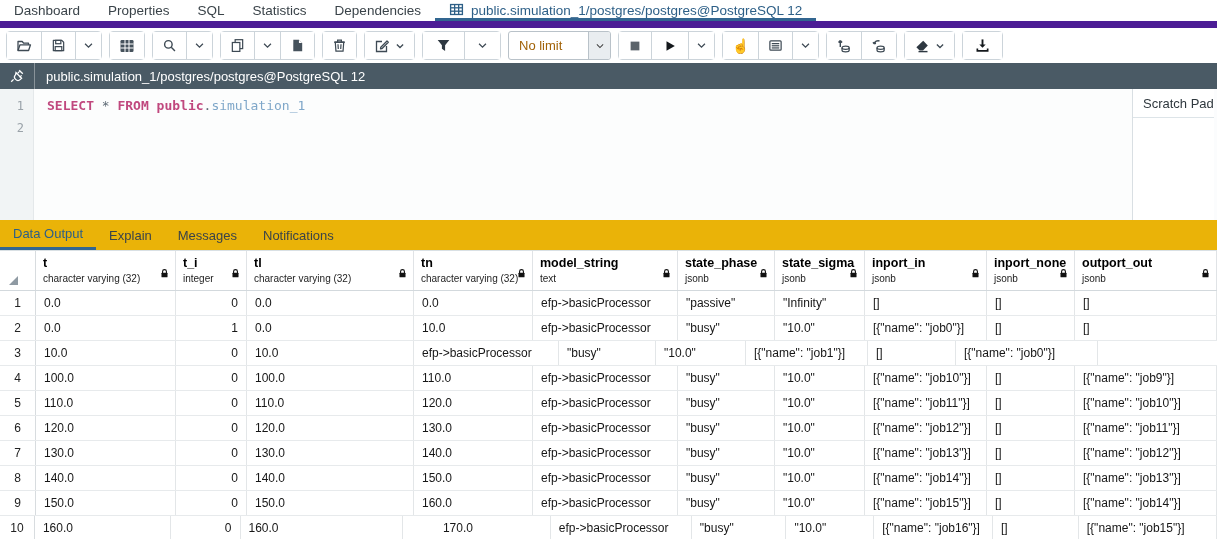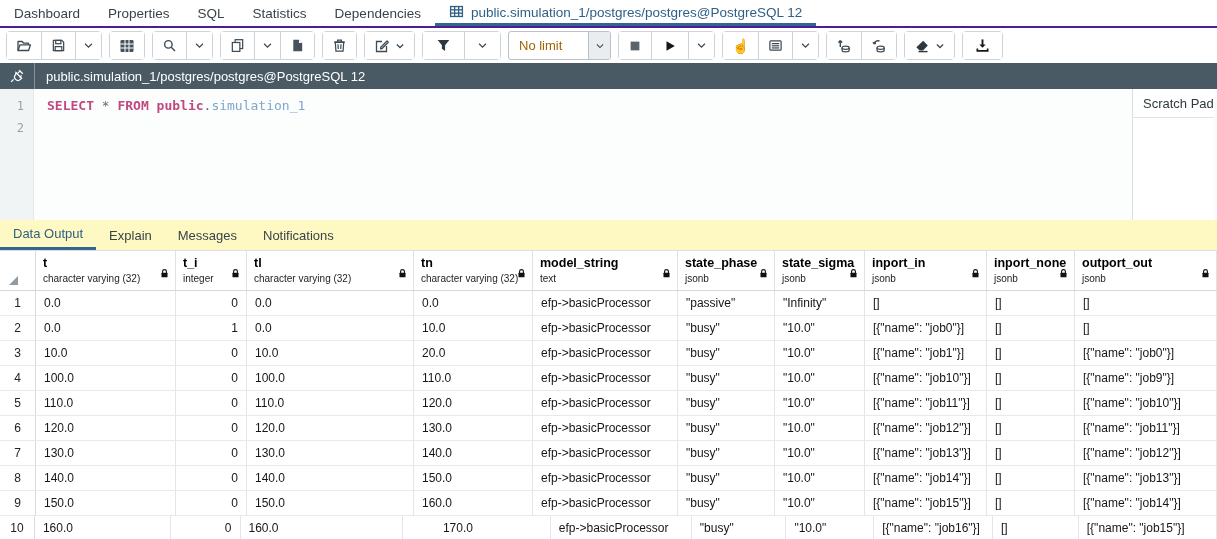--- a/index.html
+++ b/index.html
@@ -1,21 +1,21 @@
 <!DOCTYPE html>
 <html><head>
 <meta charset="utf-8">
 <style>
   * { box-sizing: border-box; margin: 0; padding: 0; }
   html,body { width:1217px; height:539px; overflow:hidden; background:#fff;
               font-family:"Liberation Sans", sans-serif; }
   svg { display:block; }
 
   
-  .tabbar { display:flex; align-items:stretch; height:28px; border-bottom:2px solid #4c1d95; background:#fff; }
+  .tabbar { display:flex; align-items:stretch; height:28px; border-bottom:7px solid #4c1d95; background:#fff; }
   .tabs-inactive { display:flex; }
   .tab { display:flex; align-items:center; padding:0 14px; font-size:13.5px; color:#3a4349; cursor:default; }
   .tab.active { color:#2d5f87; gap:7px; border-bottom:3px solid #326690; padding-bottom:0; }
   .tab.active .tab-label { margin-top:2px; }
 
   
   .toolbar { display:flex; align-items:center; height:35px; padding:0 6px; background:#fff; }
   .tb-group { display:flex; align-items:stretch; height:29px; border:1px solid #ccd4da; border-radius:4px; background:#fff; margin-right:7px; }
   .tb-btn { display:flex; align-items:center; justify-content:center; padding:0 9px; border-left:1px solid #ccd4da; background:#fff; gap:5px; }
   .tb-btn:first-child { border-left:none; }
@@ -42,21 +42,21 @@
   .editor { flex:1; display:flex; background:#f7f9fa; }
   .gutter { width:34px; background:#f1f4f5; border-right:1px solid #e4e8ea; padding-top:6px;
             font-family:"DejaVu Sans Mono", monospace; font-size:12px; color:#9aa2a9; text-align:right; }
   .gutter div { line-height:22px; padding-right:9px; }
   .code { flex:1; padding:6px 0 0 13px; font-family:"DejaVu Sans Mono", monospace; font-size:13px; line-height:22px; background:#fcfdfd; }
   .kw { color:#c0487e; font-weight:bold; }
   .op { color:#5f6b76; }
   .ident { color:#7fa7c9; }
 
   
-  .outtabs { display:flex; height:31px; border-bottom:1px solid #d9e0e4; background:#fef9c3; }
+  .outtabs { display:flex; height:31px; border-bottom:1px solid #d9e0e4; background:#eab308; }
 
   
   .grid { width:1217px; }
   .grid-header { display:flex; height:40px; background:#fff; border-bottom:1px solid #d3d9dd; }
   .hdr-corner { position:relative; width:36px; border-right:1px solid #d8dcdf; }
   .hdr-corner .tri { position:absolute; left:9px; bottom:5px; width:0; height:0;
                      border-bottom:9px solid #8f9aa3; border-left:9px solid transparent; }
   .hdr-cell { position:relative; border-right:1px solid #e0e3e6; padding:4px 18px 0 7px; overflow:hidden; }
   .hdr-name { font-size:12.5px; font-weight:bold; color:#000; line-height:16px; white-space:nowrap; }
   .hdr-type { font-size:10px; color:#1d1d1d; line-height:15px; white-space:nowrap; }
@@ -457,21 +457,20 @@
         <div class="cell" style="width: 90px;">"10.0"</div>
         <div class="cell" style="width: 122px;">[{"name": "job0"}]</div>
         <div class="cell" style="width: 88px;">[]</div>
         <div class="cell" style="width: 142px;">[]</div>
       </div>
       <div class="grid-row">
         <div class="cell-num">3</div>
         <div class="cell" style="width: 140px;">10.0</div>
         <div class="cell right" style="width: 71px;">0</div>
         <div class="cell" style="width: 167px;">10.0</div>
-        <div class="cell" style="width: 119px;">20.0</div>
         <div class="cell" style="width: 145px;">efp-&gt;basicProcessor</div>
         <div class="cell" style="width: 97px;">"busy"</div>
         <div class="cell" style="width: 90px;">"10.0"</div>
         <div class="cell" style="width: 122px;">[{"name": "job1"}]</div>
         <div class="cell" style="width: 88px;">[]</div>
         <div class="cell" style="width: 142px;">[{"name": "job0"}]</div>
       </div>
       <div class="grid-row">
         <div class="cell-num">4</div>
         <div class="cell" style="width: 140px;">100.0</div>

